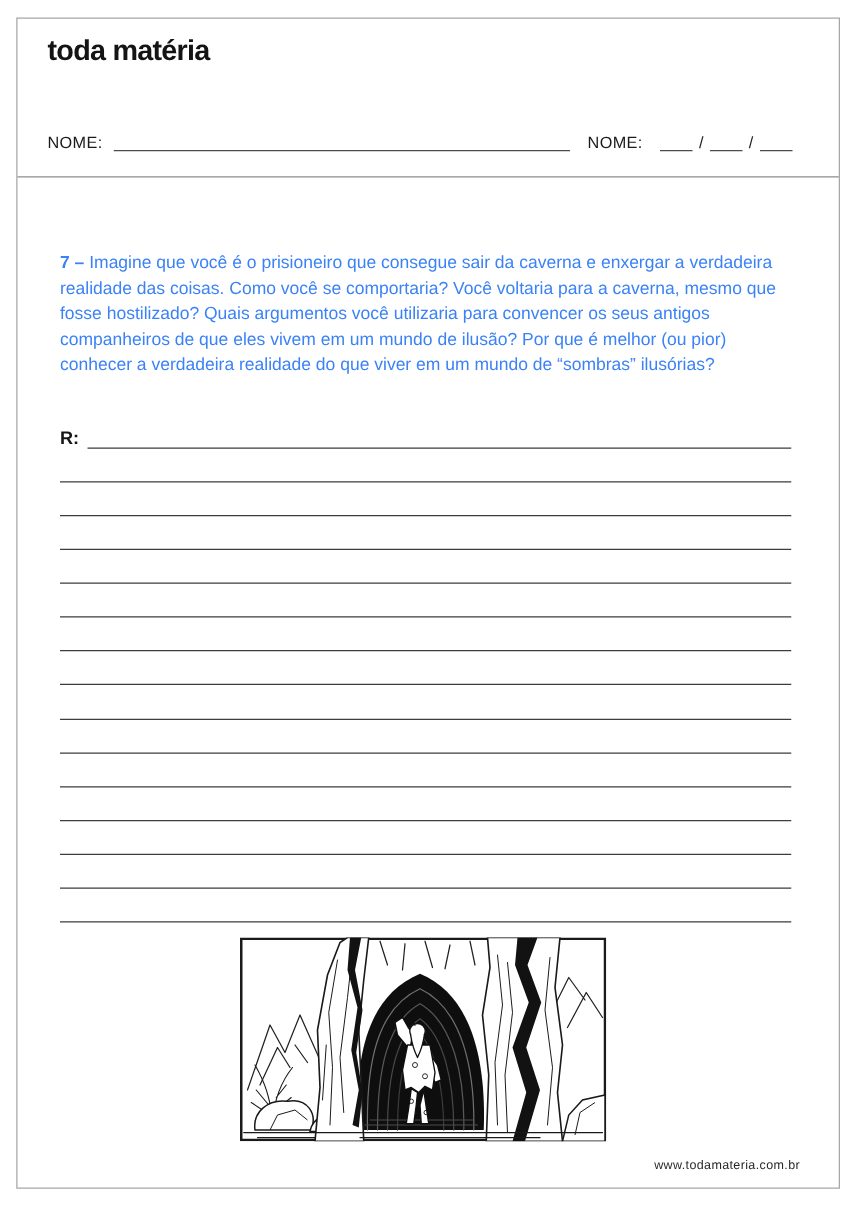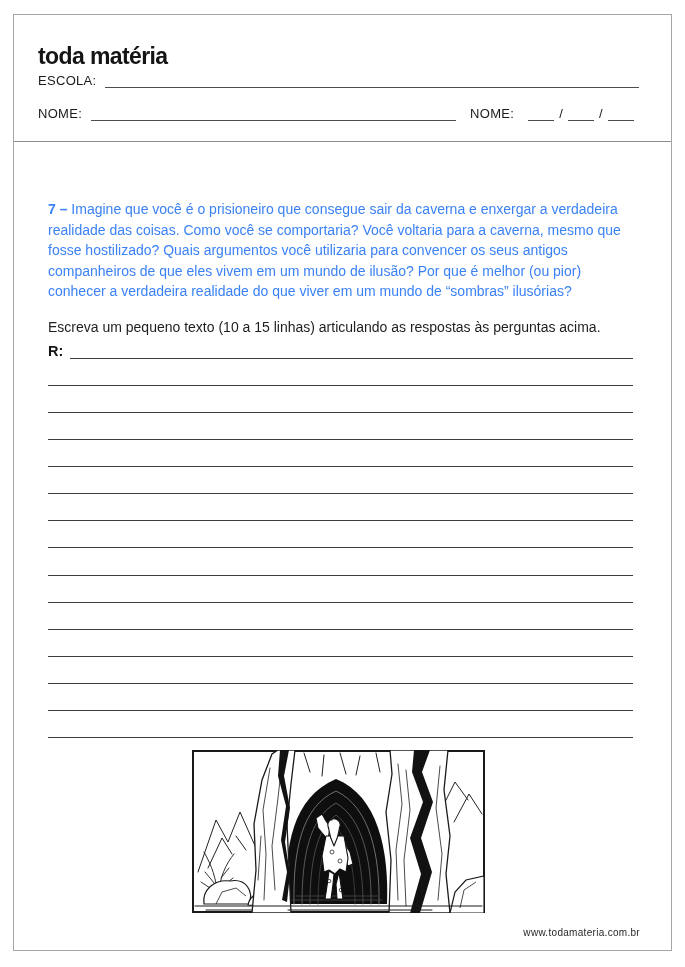--- a/index.html
+++ b/index.html
@@ -6,21 +6,21 @@
   body{
     width:685px;height:967px;position:relative;background:#ffffff;
     font-family:"Liberation Sans",sans-serif;color:#1c1c1c;overflow:hidden;
   }
   .page{
     position:absolute;left:13px;top:14px;width:659px;height:937px;
     box-sizing:border-box;border:1px solid #a6a6a6;background:#fff;
   }
   .logo{
     position:absolute;left:24px;top:12px;
-    font-size:23px;font-weight:700;letter-spacing:-0.6px;color:#141414;margin-top:16px;
+    font-size:23px;font-weight:700;letter-spacing:-0.6px;color:#141414;
   }
   .field-row{
     position:absolute;display:flex;align-items:flex-end;
     font-size:13px;letter-spacing:0.3px;color:#1b1b1b;
   }
   .row-escola{left:24px;right:32px;top:57px;height:16px;}
   .row-nome{left:24px;right:32px;top:90px;height:16px;}
   .field-label{white-space:nowrap;margin-right:9px;}
   .fill-line{flex:1;border-bottom:1.5px solid #4d4d4d;height:14px;}
   .date-group{display:flex;align-items:flex-end;margin-left:14px;white-space:nowrap;}
@@ -47,43 +47,38 @@
     font-size:10px;font-weight:400;letter-spacing:0.3px;color:#282828;
   }
 </style>
 </head>
 <body>
 
 <div class="page">
 
   <div class="logo">toda matéria</div>
 
-  <div class="field-row row-escola">
-    <span class="field-label">ESCOLA:</span>
-    <span class="fill-line"></span>
-  </div>
 
   <div class="field-row row-nome">
     <span class="field-label">NOME:</span>
     <span class="fill-line"></span>
     <span class="date-group">
       <span class="field-label">NOME:</span>
       <span class="date-blank"></span>
       <span class="date-slash">/</span>
       <span class="date-blank"></span>
       <span class="date-slash">/</span>
       <span class="date-blank"></span>
     </span>
   </div>
 
   <div class="divider"></div>
 
   <p class="question"><span class="q-number">7 –</span> <span>Imagine que você é o prisioneiro que consegue sair da caverna e enxergar a verdadeira realidade das coisas. Como você se comportaria? Você voltaria para a caverna, mesmo que fosse hostilizado? Quais argumentos você utilizaria para convencer os seus antigos companheiros de que eles vivem em um mundo de ilusão? Por que é melhor (ou pior) conhecer a verdadeira realidade do que viver em um mundo de “sombras” ilusórias?</span></p>
 
-  <p class="instruction">Escreva um pequeno texto (10 a 15 linhas) articulando as respostas às perguntas acima.</p>
 
   <div class="answer-area">
     <div class="answer-first">
       <span class="r-label">R:</span>
       <span class="fill-line"></span>
     </div>
     <div>
         <div class="ans-line"></div>
         <div class="ans-line"></div>
         <div class="ans-line"></div>

